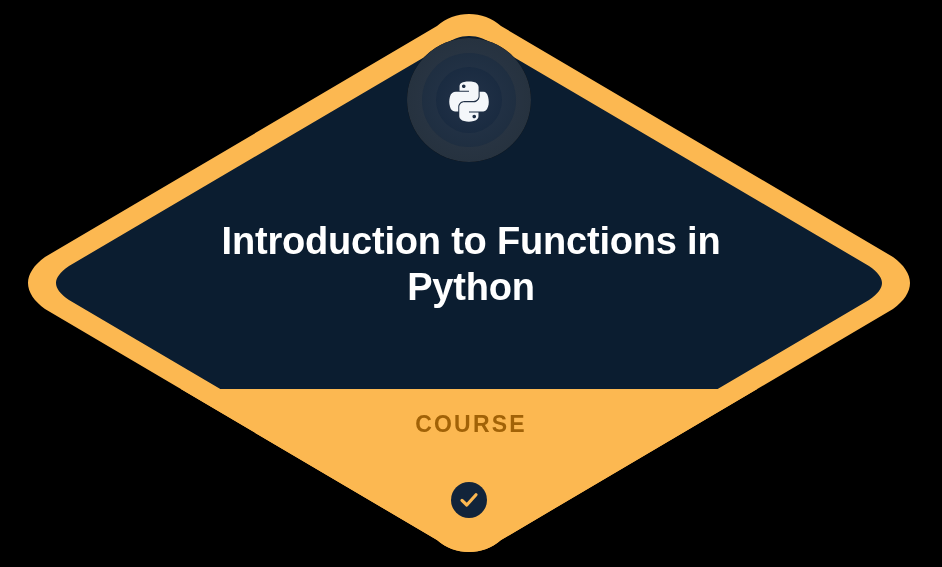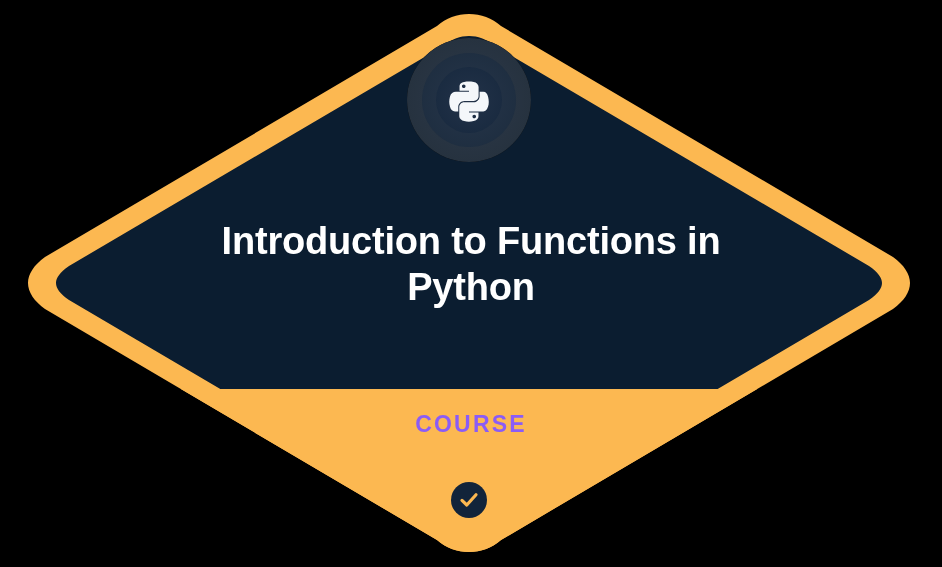--- a/index.html
+++ b/index.html
@@ -49,21 +49,21 @@
     line-height: 46px;
     font-weight: bold;
     letter-spacing: -0.2px;
     padding: 0 170px;
     box-sizing: border-box;
     width: 942px;
   }
 
   #footer-status {
     top: 407px;
-    color: #8b5cf6;
+    color: #a16207;
     font-size: 23px;
     line-height: 35px;
     font-weight: bold;
     letter-spacing: 2.2px;
   }
   #footer-status .status-line {
     display: block;
   }
 
   #check-badge {

